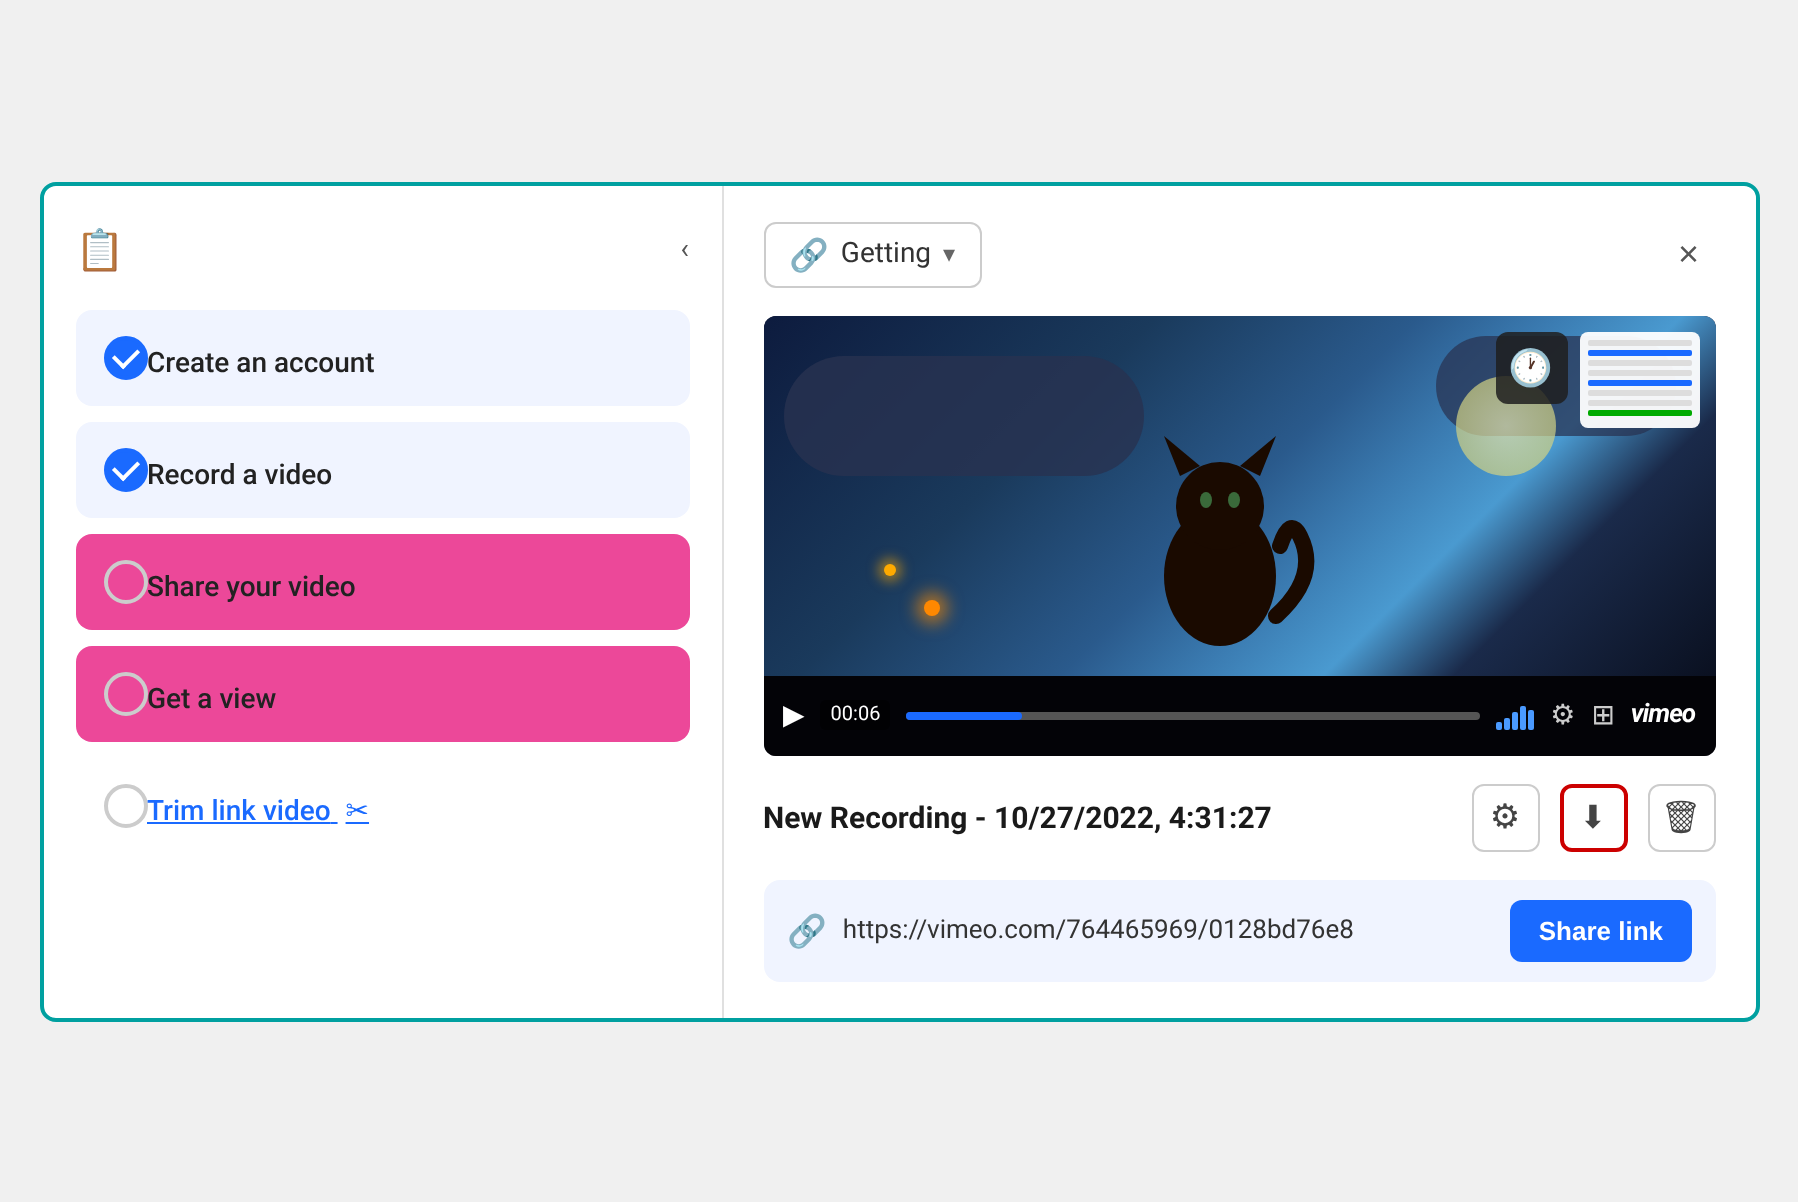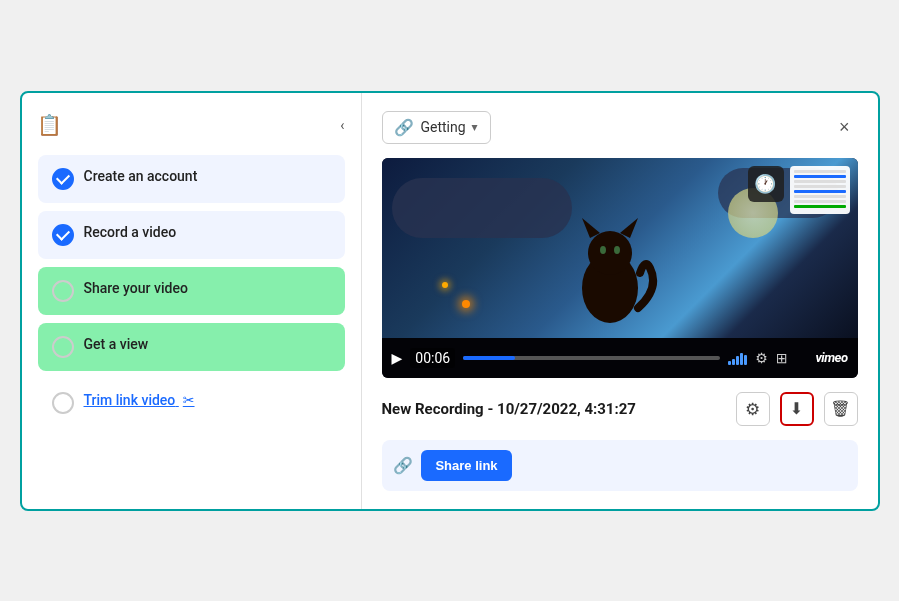--- a/index.html
+++ b/index.html
@@ -46,32 +46,31 @@
       color: #1a1a1a;
     }
     .panel-collapse {
       font-size: 14px;
       color: #555;
       cursor: pointer;
       user-select: none;
     }
     .step-item {
       display: flex;
-      align-items: flex-start;
-      gap: 10px;
+      align-items: flex-end;
       padding: 13px 14px;
       border-radius: 8px;
       margin-bottom: 8px;
       cursor: pointer;
     }
     .step-item.completed {
       background: #f0f4ff;
     }
     .step-item.pending {
-      background: #86efac;
+      background: #ec4899;
     }
     .step-item.link-style {
       background: transparent;
     }
     .step-circle {
       width: 22px;
       height: 22px;
       border-radius: 50%;
       border: 2px solid #ccc;
       flex-shrink: 0;
@@ -242,21 +241,21 @@
       padding: 0 10px;
       gap: 8px;
     }
     .play-btn {
       color: #fff;
       font-size: 14px;
       cursor: pointer;
     }
     .time-display {
       color: #fff;
-      font-size: 14px;
+      font-size: 10px;
       background: rgba(0,0,0,0.5);
       padding: 2px 5px;
       border-radius: 3px;
     }
     .progress-bar {
       flex: 1;
       height: 4px;
       background: #555;
       border-radius: 2px;
       position: relative;
@@ -282,21 +281,20 @@
       color: #ccc;
       font-size: 14px;
       cursor: pointer;
     }
     .vimeo-logo {
       color: #fff;
       font-size: 13px;
       font-weight: 700;
       font-style: italic;
       letter-spacing: -0.5px;
-      margin-left: 20px;
     }
 
     
     .recording-row {
       display: flex;
       align-items: center;
       gap: 10px;
     }
     .recording-title {
       flex: 1;
@@ -482,16 +480,17 @@
         <span>⬇</span>
       </div>
       <div class="action-btn">
         <span>🗑</span>
       </div>
     </div>
 
 
     <div class="link-row">
       <span class="link-icon">🔗</span>
+      <span class="link-url">https://vimeo.com/764465969/0128bd76e8</span>
       <button class="copy-link-btn">Share link</button>
     </div>
   </div>
 </div>
 
 </body></html>

